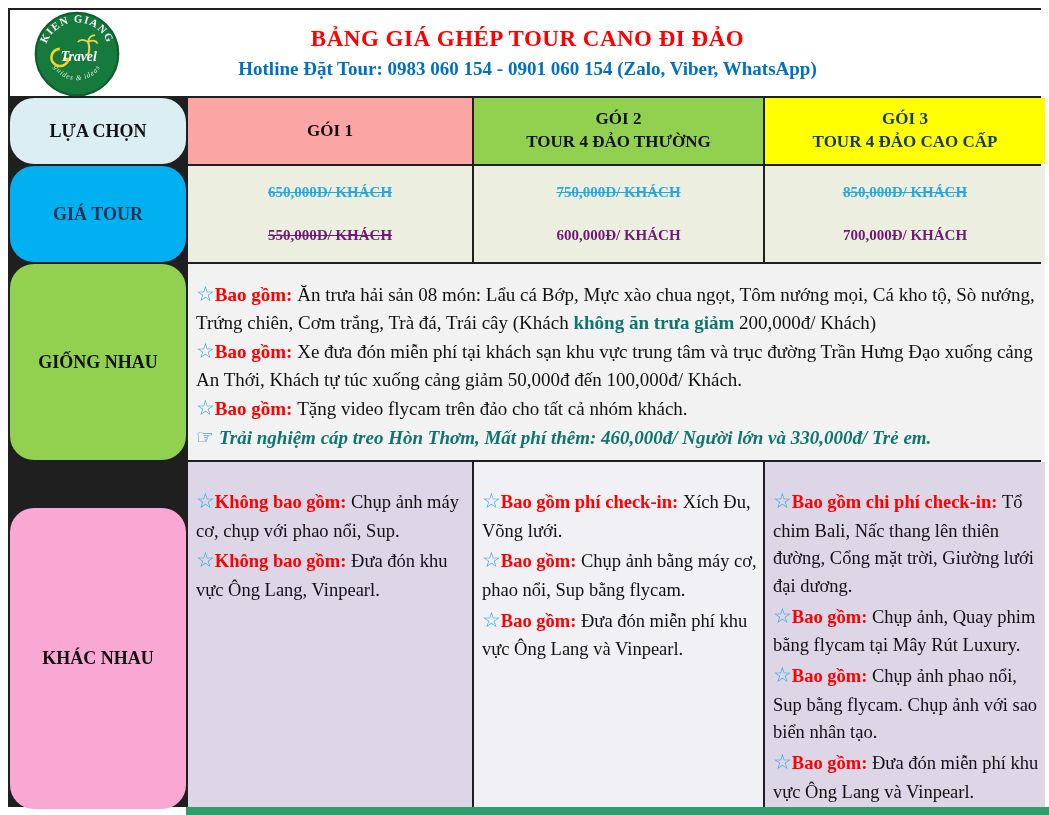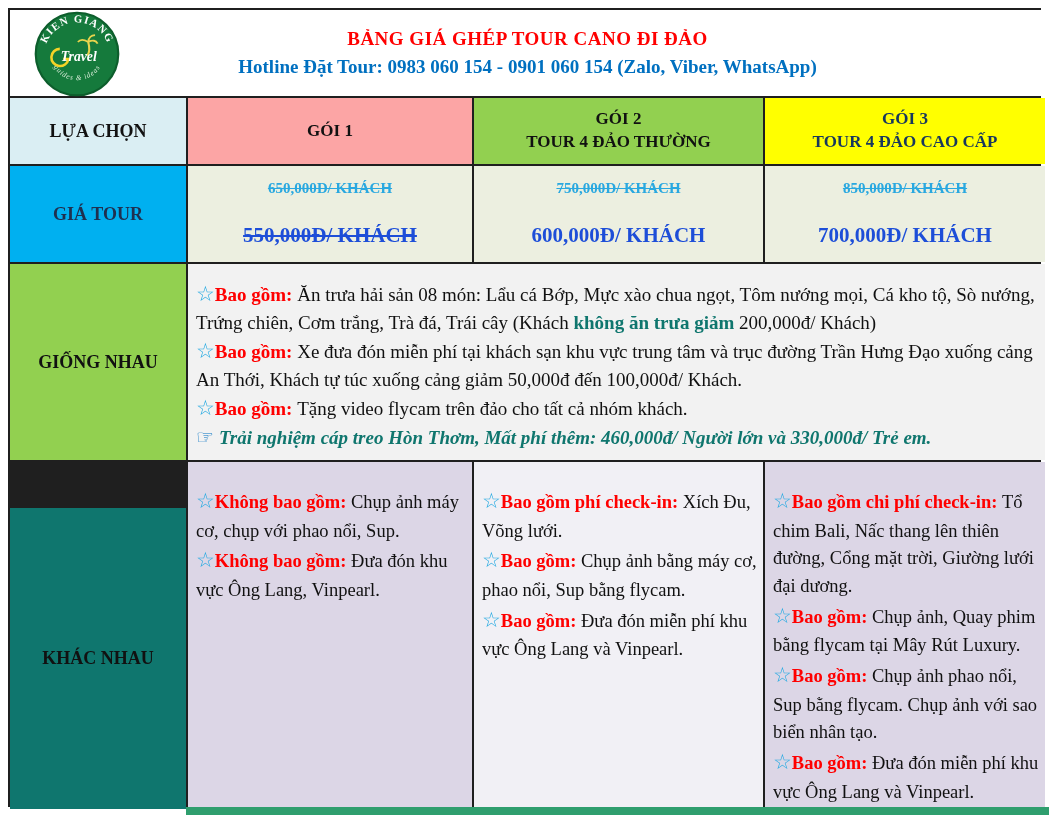--- a/index.html
+++ b/index.html
@@ -12,44 +12,44 @@
     display:grid;
     grid-template-columns:176px 284px 289px 280px;
     grid-template-rows:86px 66px 96px 196px 347px;
     gap:2px; background:#1f1f1f; border:2px solid #1f1f1f;
   }
   .cell { background:#ffffff; color:#111; }
 
   
   .header-cell { grid-column:1/5; position:relative; display:flex; flex-direction:column;
                  justify-content:center; align-items:center; gap:6px; }
-  .title   { color:#ff0000; font-weight:bold; font-size:19px; letter-spacing:.5px; }
+  .title   { color:#ff0000; font-weight:bold; font-size:23px; letter-spacing:.5px; }
   .hotline { color:#0070c0; font-weight:bold; font-size:19px; }
   .logo { position:absolute; left:24px; top:1px; width:86px; height:86px; }
 
   
   .col-head { display:flex; flex-direction:column; justify-content:center; align-items:center;
               font-weight:bold; font-size:17px; line-height:1.35; }
   .sel-head  { background:#daeef3; }
   .pkg1 { background:#fca5a5; }
   .pkg2 { background:#92d050; }
   .pkg3 { background:#ffff00; color:#17375e; }
 
   
   .row-label { display:flex; justify-content:center; align-items:center;
-               font-weight:bold; font-size:18px; }
+               font-weight:bold; font-size:18px;border-radius:24px; }
   .lbl-price { background:#00b0f0; color:#1f3050; }
   .lbl-same  { background:#92d050; }
-  .lbl-diff  { background:#0f766e;margin-top:46px; }
+  .lbl-diff  { background:#f9a8d4;margin-top:46px; }
 
   
   .price-cell { background:#ecefe0; display:flex; flex-direction:column; justify-content:center;
                 align-items:center; gap:26px; }
   .old-price { color:#29a8e0; font-weight:bold; font-size:15px; text-decoration:line-through; }
-  .new-price { color:#1d4ed8; font-weight:bold; font-size:21px; }
+  .new-price { color:#701a75; font-weight:bold; font-size:15px; }
   .strike { text-decoration:line-through; }
 
   
   .same-cell { grid-column:2/5; background:#f2f2f2; padding:16px 10px 8px 8px;
                font-size:19px; line-height:1.42; }
   
   .diff-cell { padding:24px 2px 8px 8px; font-size:18.5px; line-height:1.5; }
   .diff-c1 { background:#dcd6e6; }
   .diff-c2 { background:#f1f0f5; }
   .diff-c3 { background:#dcd6e6; }

